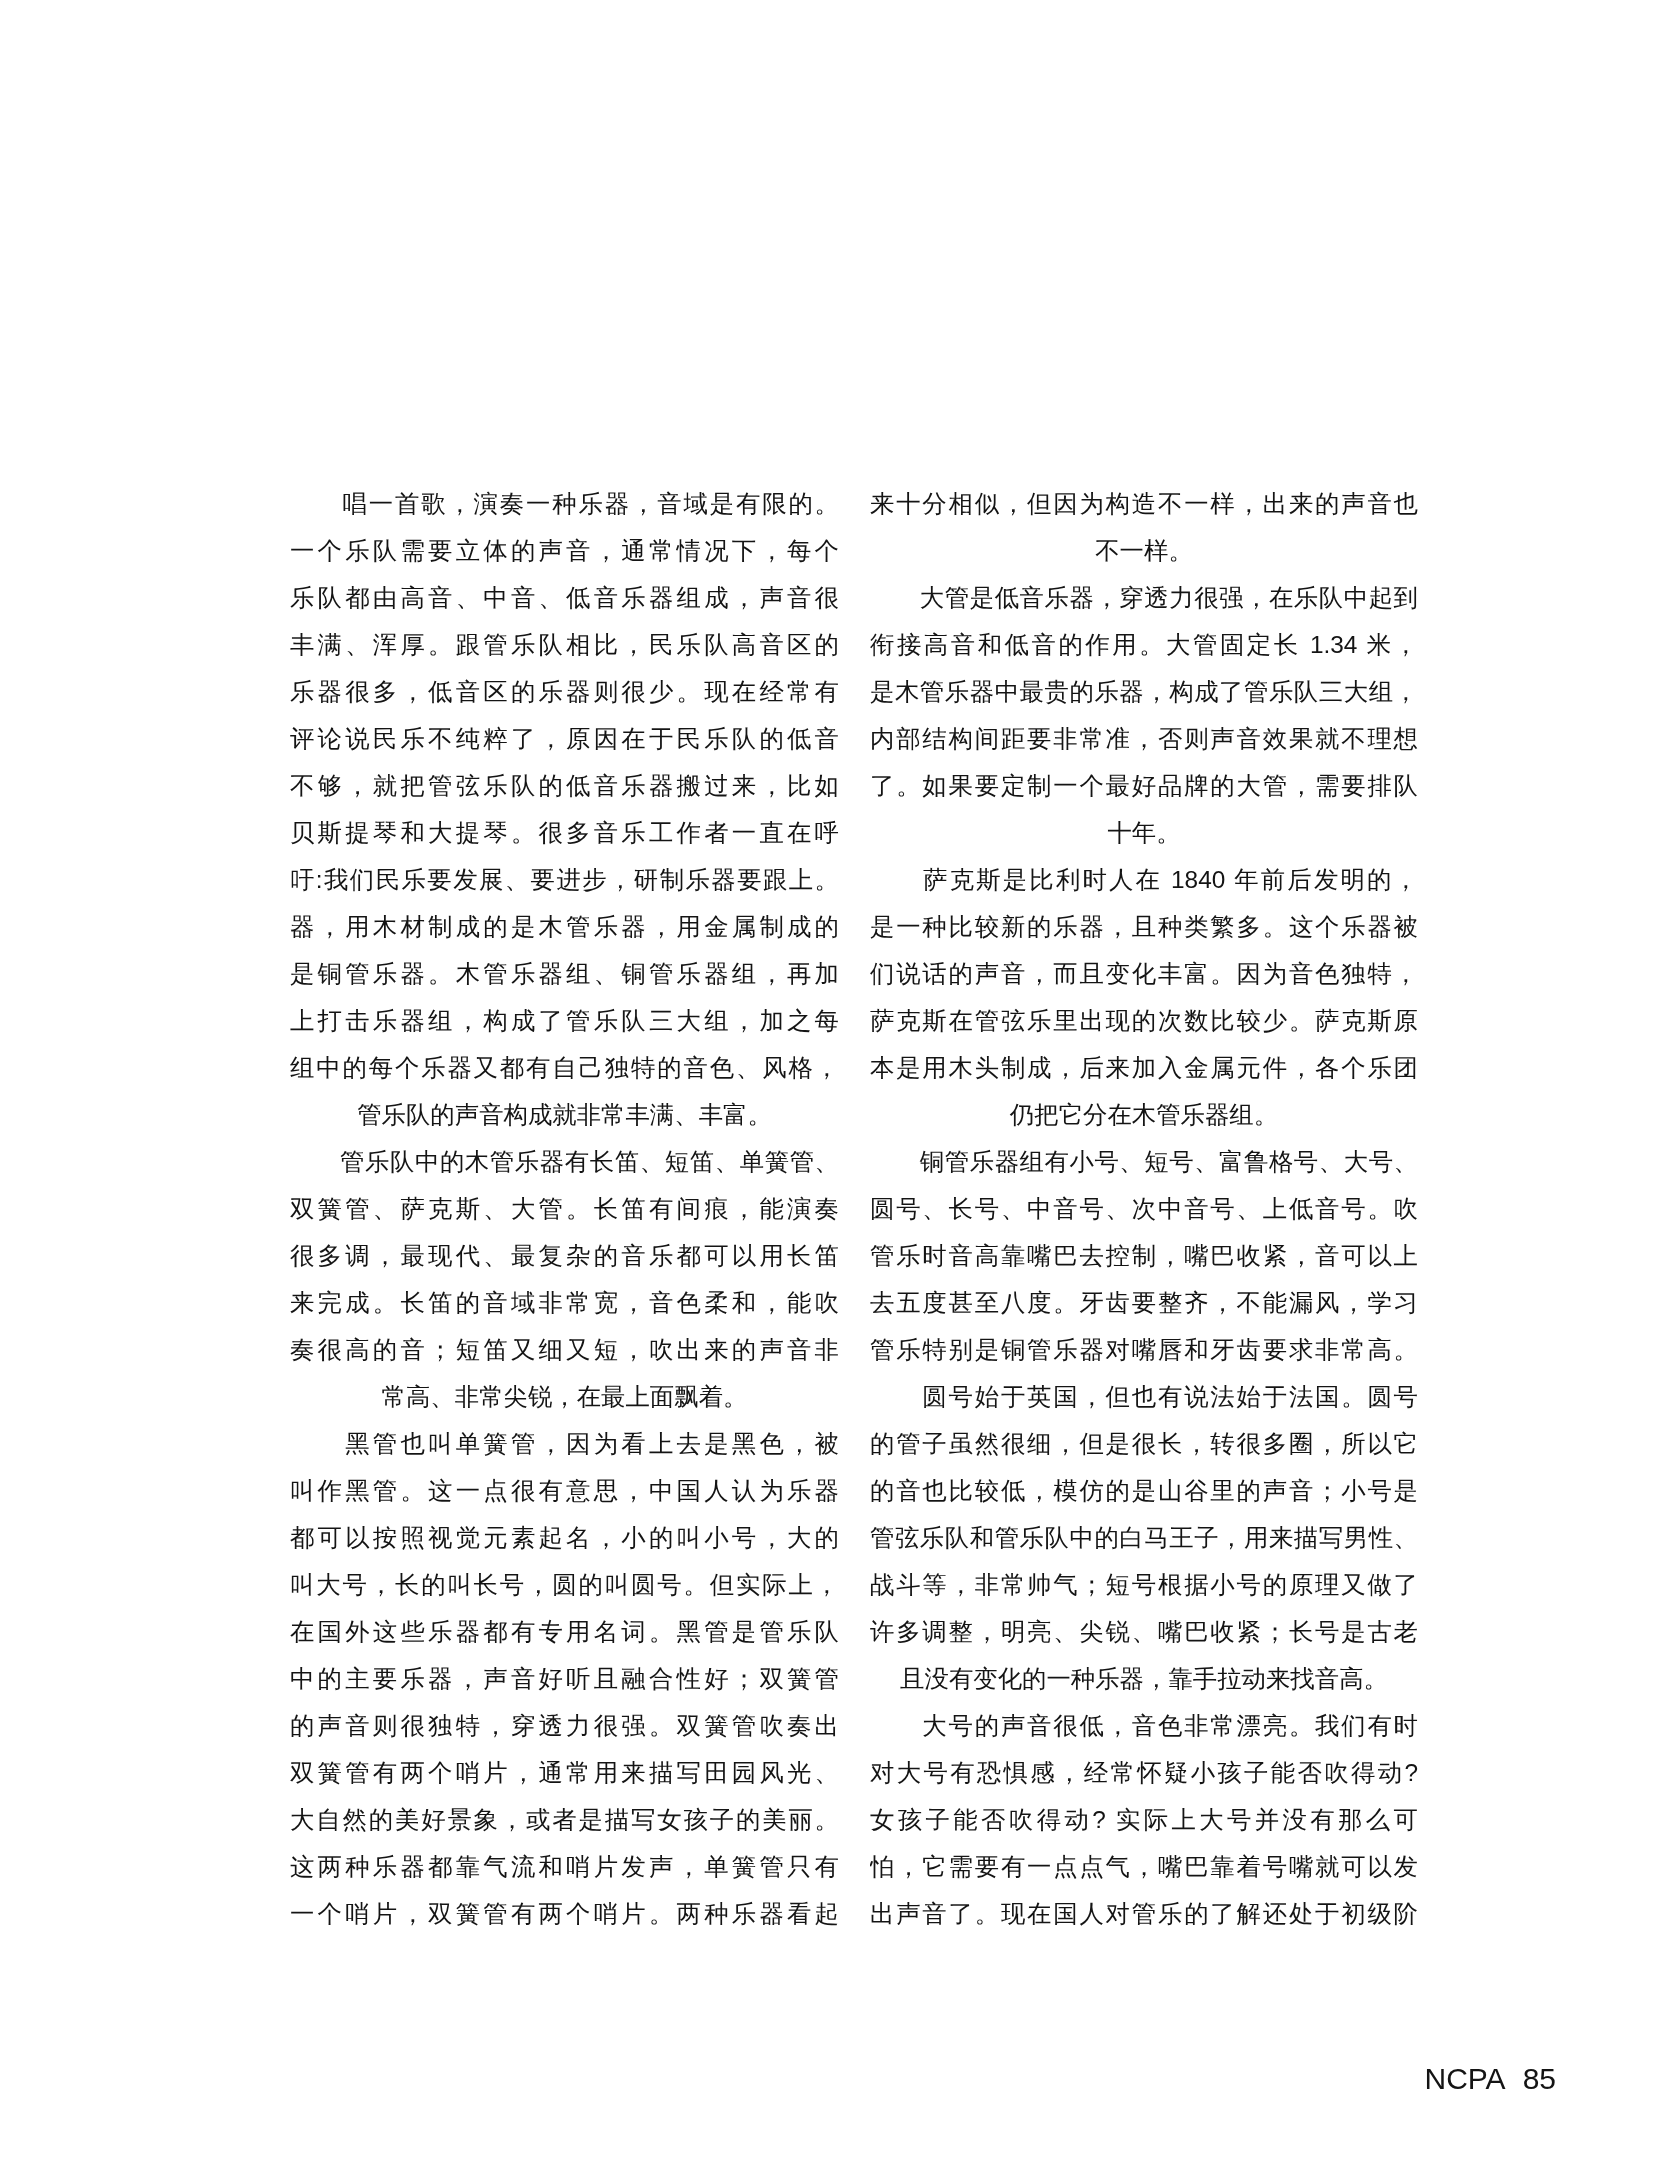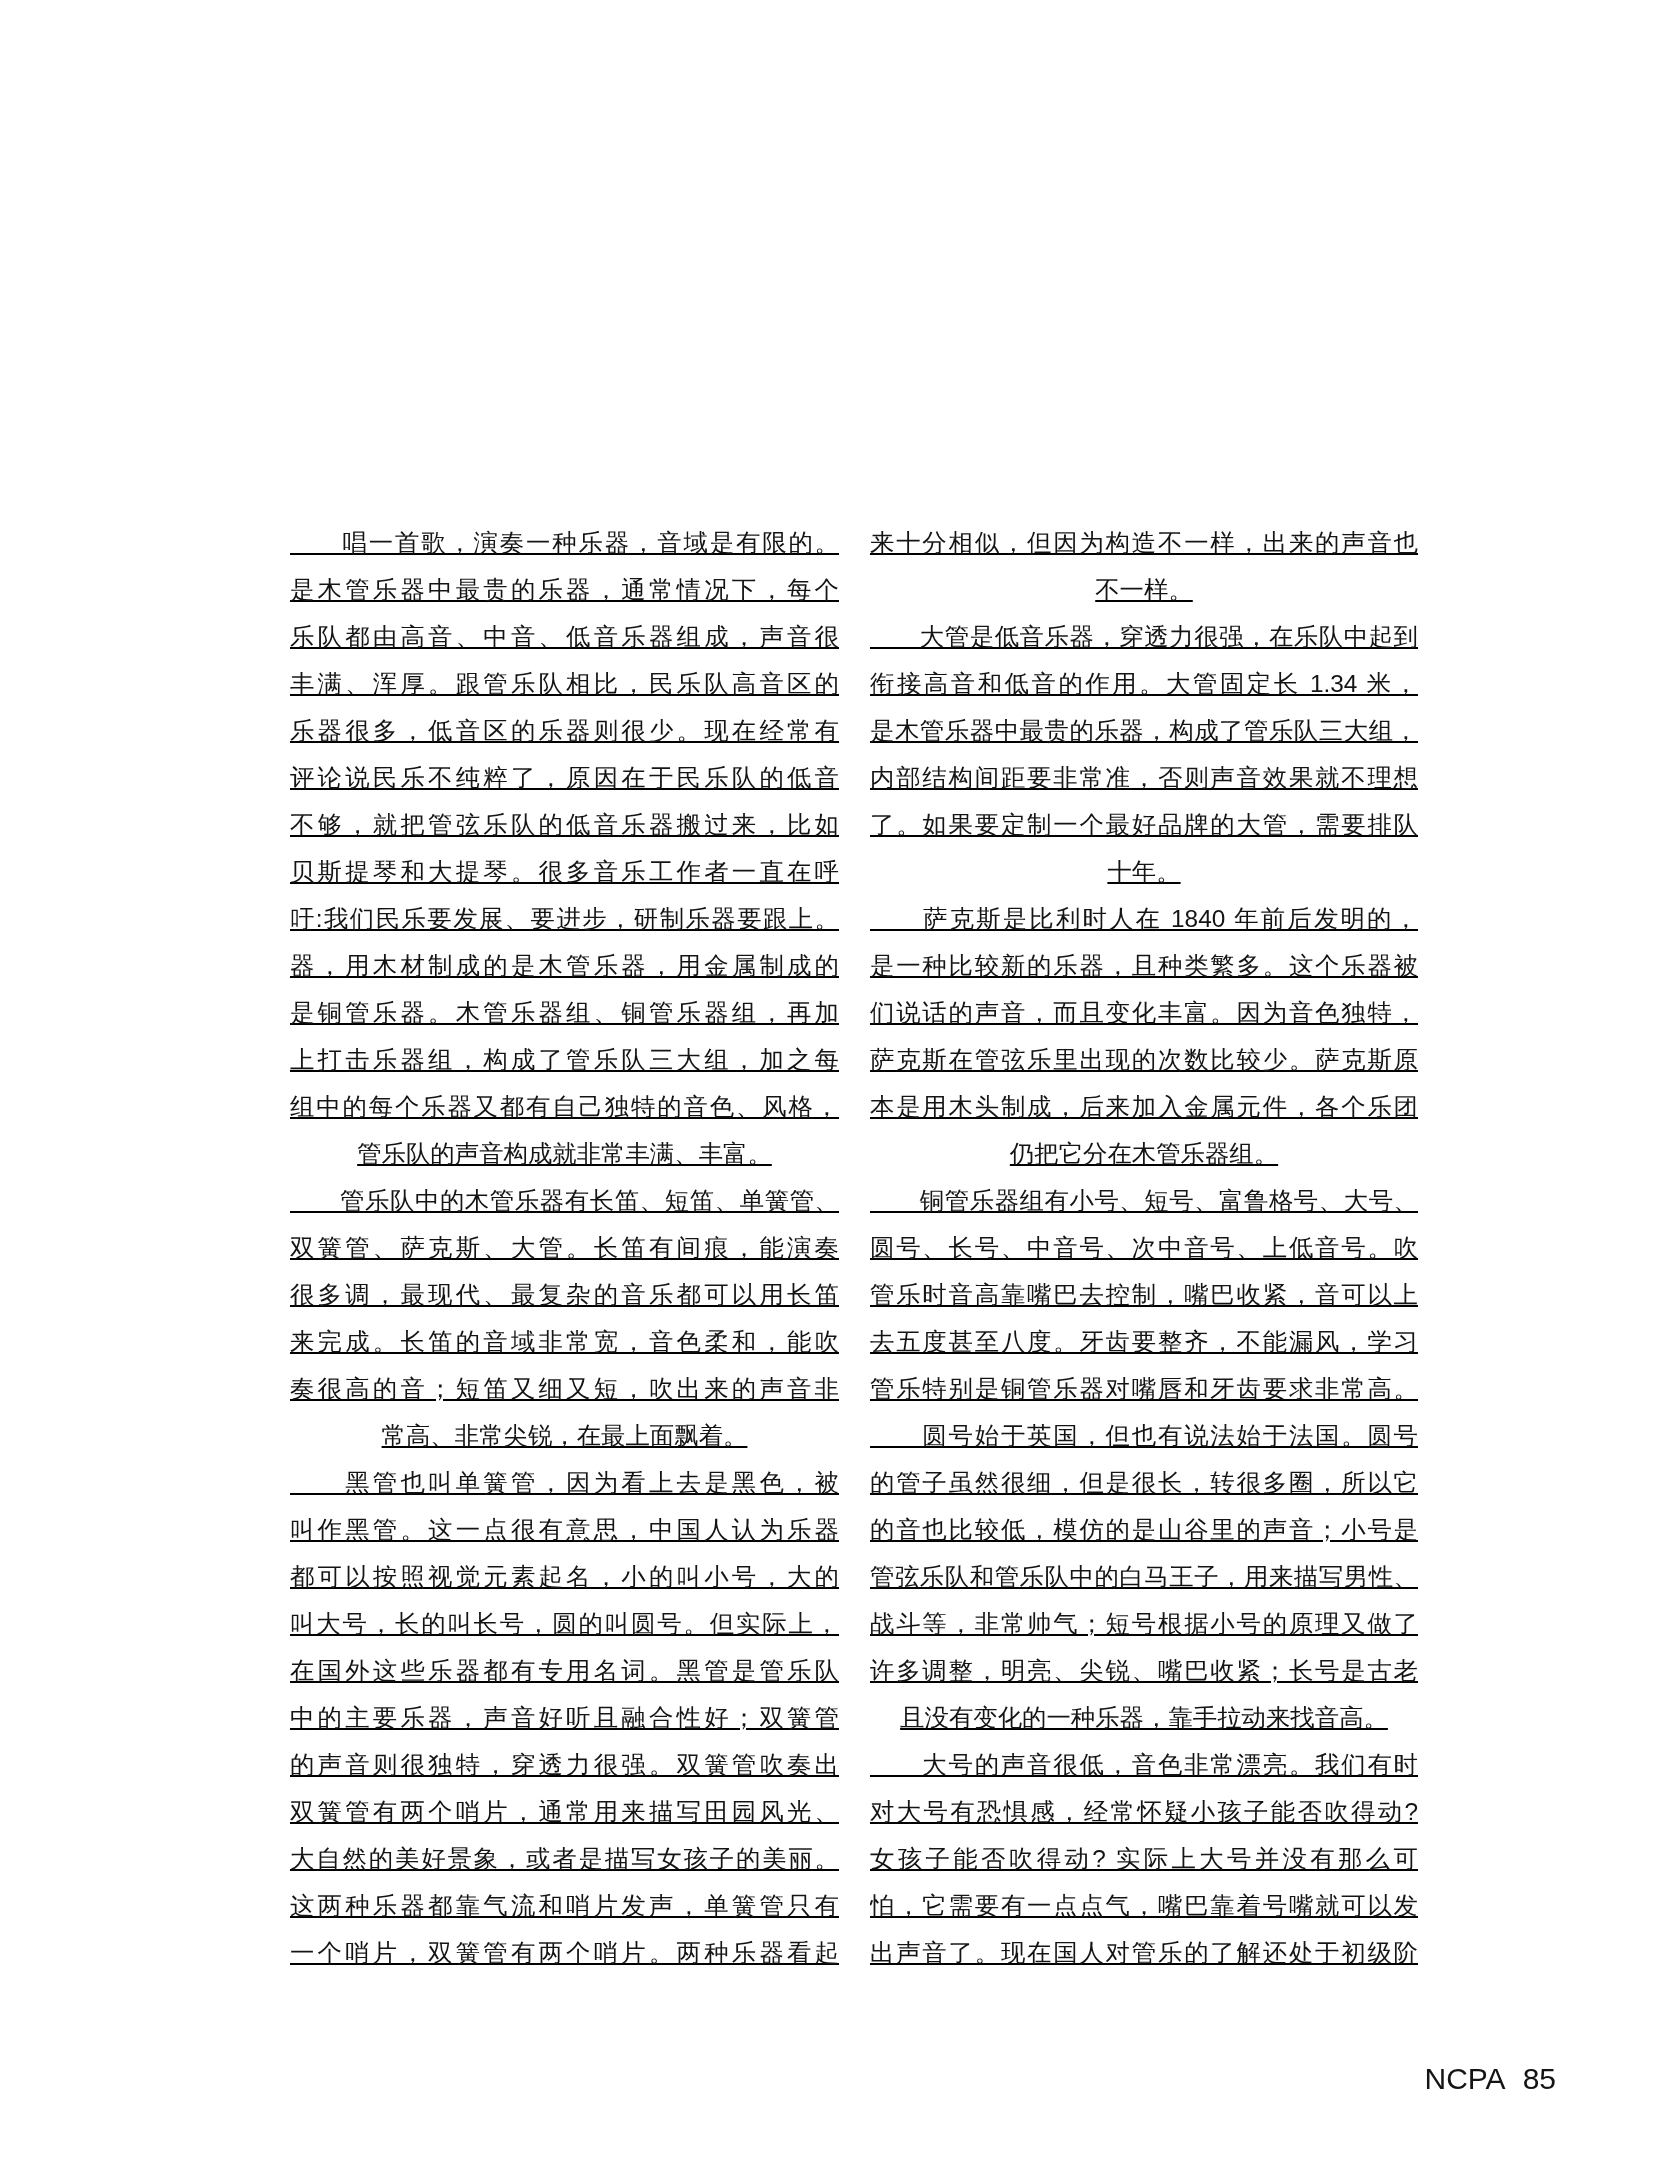--- a/index.html
+++ b/index.html
@@ -9,22 +9,21 @@
     font-family:"Liberation Sans","DejaVu Sans",sans-serif;
   }
   .page{
     position:relative;
     width:1676px;height:2183px;
     background:#ffffff;
     overflow:hidden;
   }
   .col{
     position:absolute;
-    top:519px;
-    text-decoration:underline;
+    top:480px;
   }
   .col-left{left:290px;width:549px;}
   .col-right{left:870px;width:548px;}
   .line{
     height:47px;
     line-height:47px;
     font-size:24.4px;
     color:#141414;
     text-align:justify;
     overflow:hidden;
@@ -50,21 +49,21 @@
   }
   .footer .pageno{margin-left:17px;}
 </style>
 </head>
 <body>
 
 <div class="page">
 
   <div class="col col-left">
       <div class="line">　　唱一首歌，演奏一种乐器，音域是有限的。</div>
-      <div class="line">是木管乐器中最贵的乐器，通常情况下，每个</div>
+      <div class="line">一个乐队需要立体的声音，通常情况下，每个</div>
       <div class="line">乐队都由高音、中音、低音乐器组成，声音很</div>
       <div class="line">丰满、浑厚。跟管乐队相比，民乐队高音区的</div>
       <div class="line">乐器很多，低音区的乐器则很少。现在经常有</div>
       <div class="line">评论说民乐不纯粹了，原因在于民乐队的低音</div>
       <div class="line">不够，就把管弦乐队的低音乐器搬过来，比如</div>
       <div class="line">贝斯提琴和大提琴。很多音乐工作者一直在呼</div>
       <div class="line">吁:我们民乐要发展、要进步，研制乐器要跟上。</div>
       <div class="line">器，用木材制成的是木管乐器，用金属制成的</div>
       <div class="line">是铜管乐器。木管乐器组、铜管乐器组，再加</div>
       <div class="line">上打击乐器组，构成了管乐队三大组，加之每</div>

